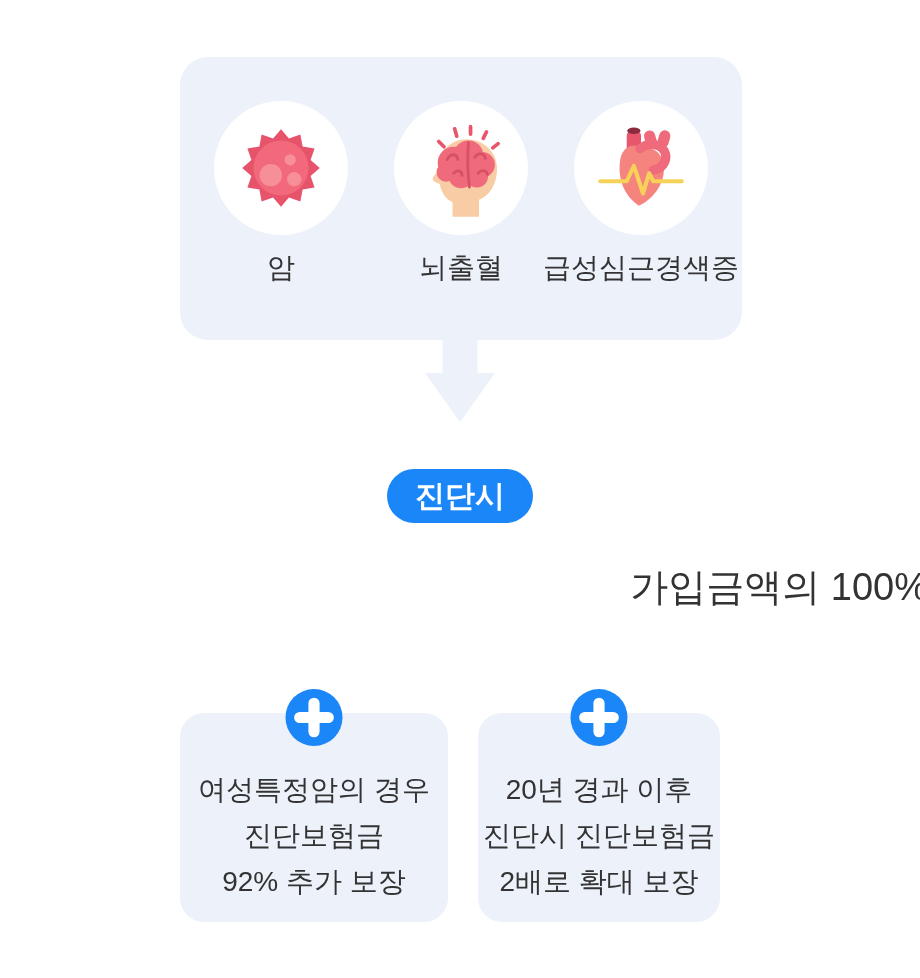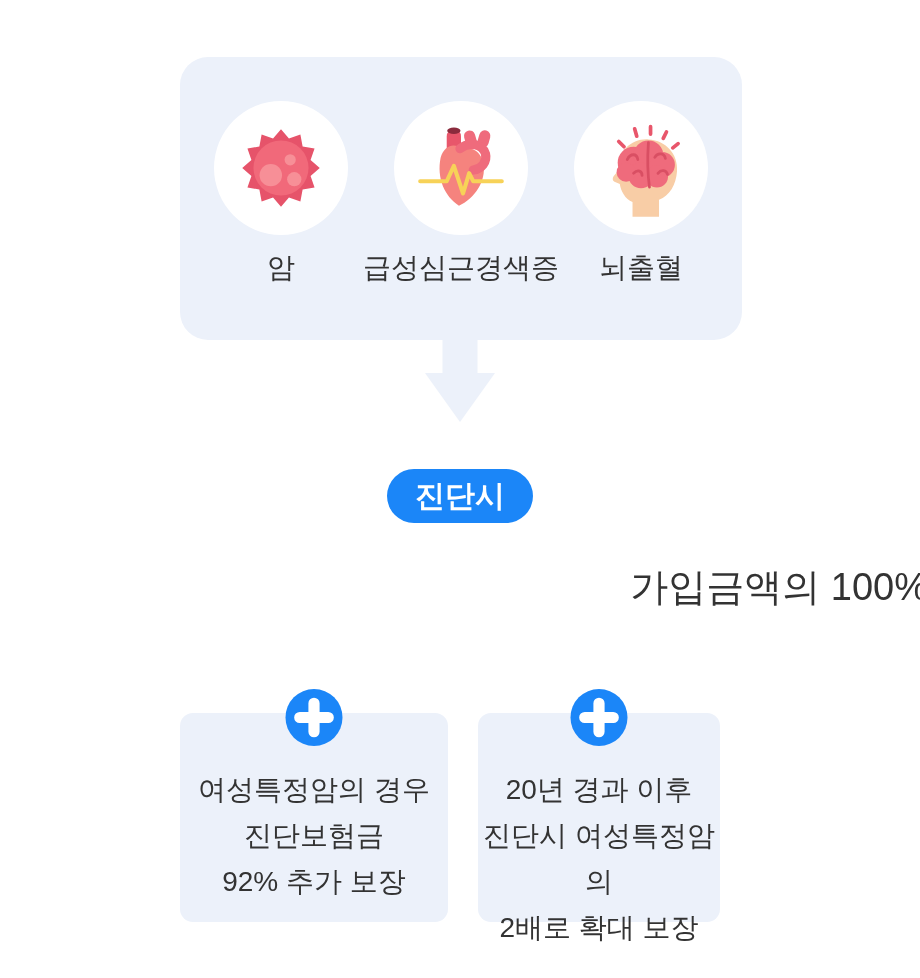--- a/index.html
+++ b/index.html
@@ -68,21 +68,21 @@
     text-align:right;
     font-size:38px;font-weight:500;line-height:42px;
     color:var(--text);
     margin-left:8px;
   }
 
   
   .bonus-card{
     position:absolute;top:713px;height:209px;
     background:var(--card-bg);
-    border-radius:13px;
+    border-radius:24px;
   }
   .bonus-card.left{left:180px;width:268px;}
   .bonus-card.right{left:478px;width:242px;}
   .plus-badge{
     position:absolute;left:50%;top:-24px;transform:translateX(-50%);
     width:57px;height:57px;border-radius:50%;
     background:var(--accent);
     display:flex;align-items:center;justify-content:center;
   }
   .bonus-lines{
@@ -107,37 +107,20 @@
           <circle cx="40" cy="57" r="11" fill="#F78F97"></circle>
           <circle cx="59" cy="42" r="5.5" fill="#F78F97"></circle>
           <circle cx="63" cy="61" r="7" fill="#F78F97"></circle>
         </svg>
       </div>
       <div class="disease-label">암</div>
     </div>
 
     <div class="disease">
       <div class="icon-circle">
-        <svg width="102" height="102" viewBox="0 0 100 100">
-          <rect x="36" y="12" width="14" height="32" rx="7" fill="#E8566B"></rect>
-          <g fill="#EF6B7C">
-            <rect x="54" y="13" width="11" height="19" rx="5.5" transform="rotate(-16 59.5 22.5)"></rect>
-            <rect x="67" y="13" width="11" height="17" rx="5.5" transform="rotate(16 72.5 21.5)"></rect>
-          </g>
-          <path d="M30,40 C26,60 34,78 48,87 C63,80 75,63 72,46 C70,34 60,28 52,33 C46,25 34,26 30,40 Z" fill="#F5837E"></path>
-          <path d="M49,31 C58,24 71,26 74,36 C76,44 70,51 62,52" stroke="#EF6B7C" stroke-width="9" fill="none" stroke-linecap="round"></path>
-          <ellipse cx="43" cy="13.5" rx="6.5" ry="3.2" fill="#8B2B3D"></ellipse>
-          <path d="M10,63 L36,63 L43,48 L52,75 L58,55 L62,63 L90,63" stroke="#F7D258" stroke-width="4" fill="none" stroke-linejoin="round" stroke-linecap="round"></path>
-        </svg>
-      </div>
-      <div class="disease-label">급성심근경색증</div>
-    </div>
-
-    <div class="disease">
-      <div class="icon-circle">
         <svg width="106" height="106" viewBox="0 0 100 100">
           <path d="M42,96 L42,82 C35,79 31,72 30,65 L25,63 C23,62 23,60 24,58 L29,52 C28,34 41,22 57,23 C74,24 85,37 84,53 C83,66 77,76 67,80 L67,96 Z" fill="#F8CDA6"></path>
           <g fill="#EF6B7C">
             <circle cx="43" cy="45" r="15"></circle>
             <circle cx="57" cy="38" r="14"></circle>
             <circle cx="70" cy="47" r="12"></circle>
             <circle cx="50" cy="57" r="12"></circle>
             <circle cx="65" cy="58" r="10.5"></circle>
             <circle cx="36" cy="54" r="9"></circle>
           </g>
@@ -153,20 +136,37 @@
             <line x1="44" y1="13" x2="46" y2="20"></line>
             <line x1="59" y1="11" x2="59" y2="18"></line>
             <line x1="74" y1="16" x2="71" y2="22"></line>
             <line x1="85" y1="27" x2="80" y2="31"></line>
           </g>
         </svg>
       </div>
       <div class="disease-label">뇌출혈</div>
     </div>
 
+    <div class="disease">
+      <div class="icon-circle">
+        <svg width="102" height="102" viewBox="0 0 100 100">
+          <rect x="36" y="12" width="14" height="32" rx="7" fill="#E8566B"></rect>
+          <g fill="#EF6B7C">
+            <rect x="54" y="13" width="11" height="19" rx="5.5" transform="rotate(-16 59.5 22.5)"></rect>
+            <rect x="67" y="13" width="11" height="17" rx="5.5" transform="rotate(16 72.5 21.5)"></rect>
+          </g>
+          <path d="M30,40 C26,60 34,78 48,87 C63,80 75,63 72,46 C70,34 60,28 52,33 C46,25 34,26 30,40 Z" fill="#F5837E"></path>
+          <path d="M49,31 C58,24 71,26 74,36 C76,44 70,51 62,52" stroke="#EF6B7C" stroke-width="9" fill="none" stroke-linecap="round"></path>
+          <ellipse cx="43" cy="13.5" rx="6.5" ry="3.2" fill="#8B2B3D"></ellipse>
+          <path d="M10,63 L36,63 L43,48 L52,75 L58,55 L62,63 L90,63" stroke="#F7D258" stroke-width="4" fill="none" stroke-linejoin="round" stroke-linecap="round"></path>
+        </svg>
+      </div>
+      <div class="disease-label">급성심근경색증</div>
+    </div>
+
   </section>
 
   <div class="down-arrow">
     <svg width="70" height="84" viewBox="0 0 70 84">
       <path d="M17.5,0 L52.5,0 L52.5,34 L70,34 L35,83 L0,34 L17.5,34 Z" fill="#ECF1FA"></path>
     </svg>
   </div>
 
   <div class="badge">진단시</div>
 
@@ -188,18 +188,18 @@
   </section>
 
   <section class="bonus-card right">
     <div class="plus-badge">
       <svg width="57" height="57" viewBox="0 0 56 56">
         <path d="M28,14 L28,42 M14,28 L42,28" stroke="#ffffff" stroke-width="11" stroke-linecap="round"></path>
       </svg>
     </div>
     <div class="bonus-lines">
       <div>20년 경과 이후</div>
-      <div>진단시 여성특정암의</div>
+      <div>진단시 진단보험금</div>
       <div>2배로 확대 보장</div>
     </div>
   </section>
 
 </div>
 
 </body></html>

